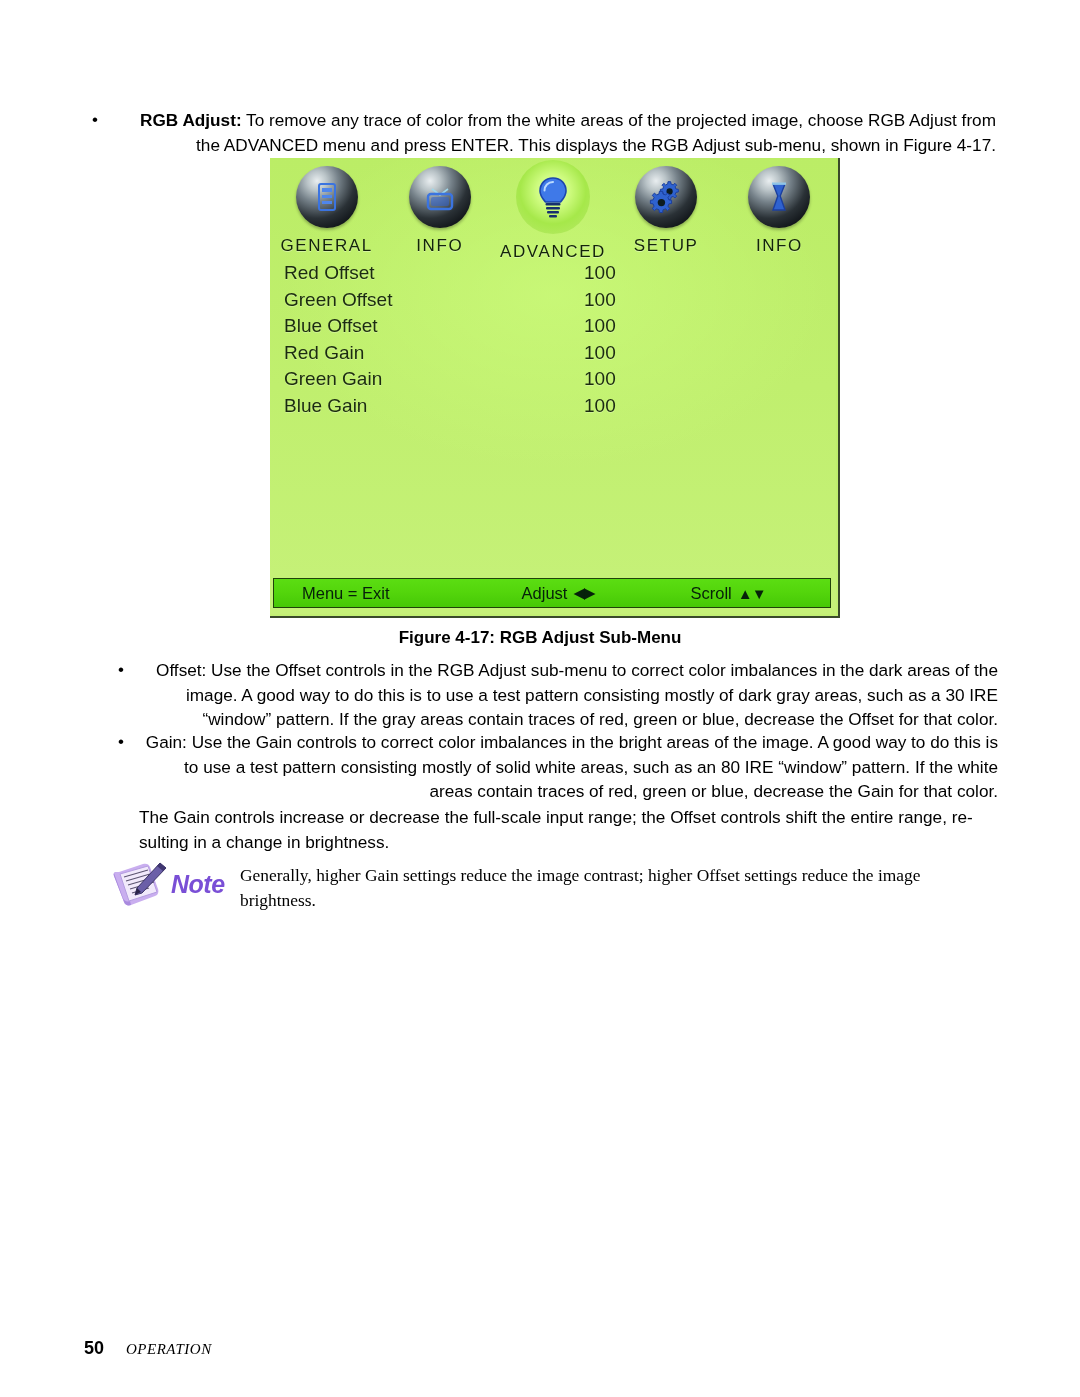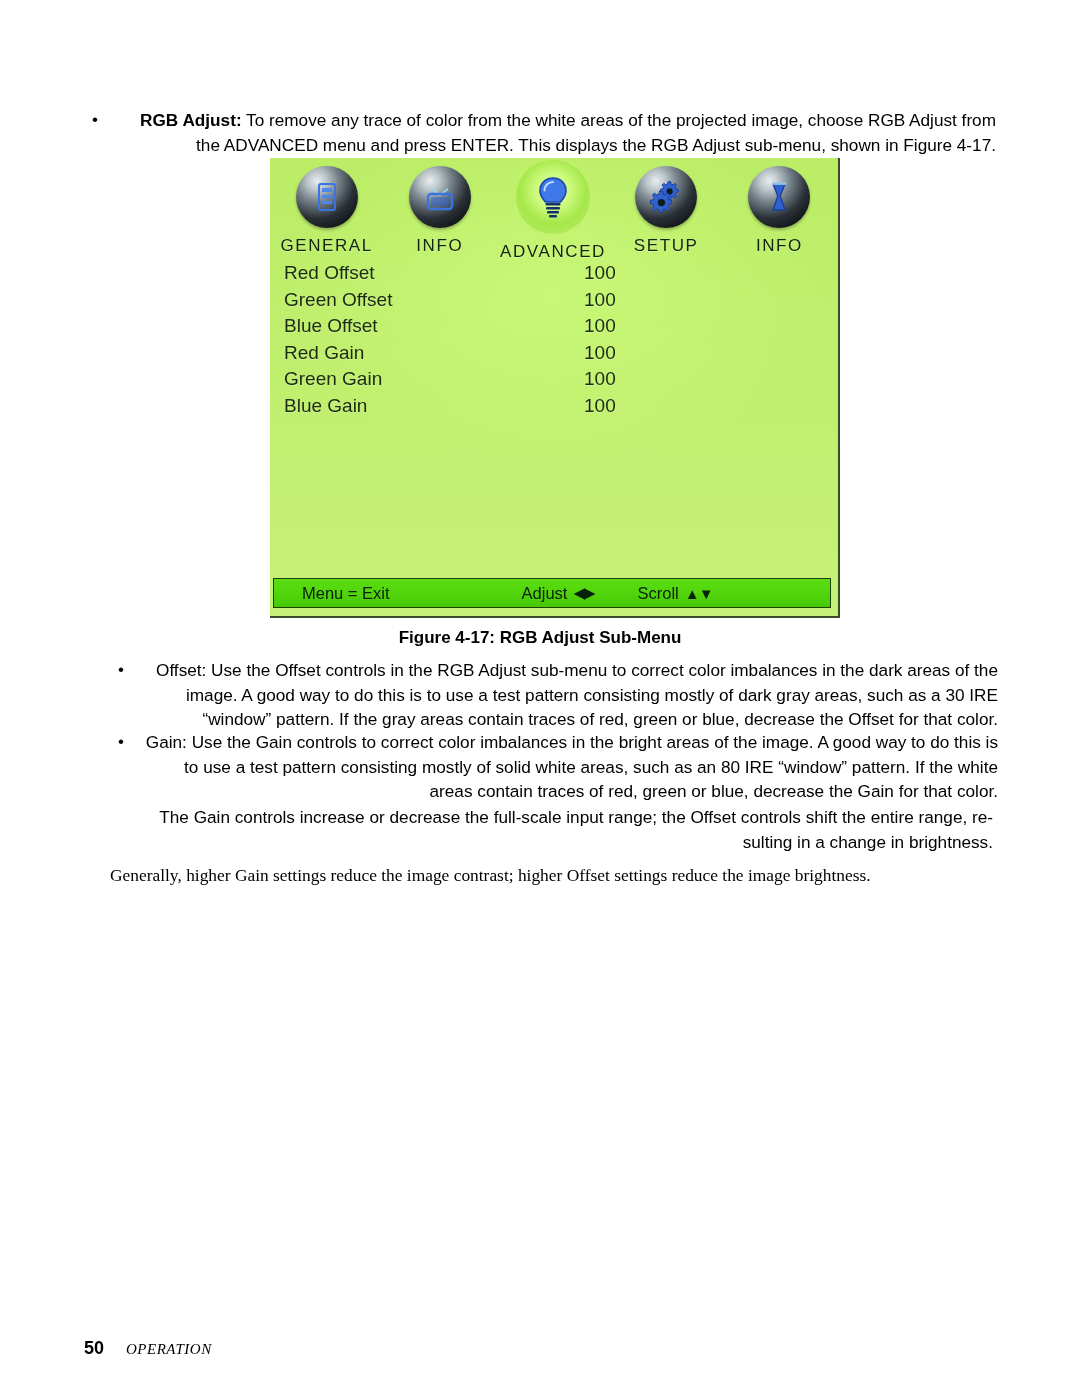--- a/index.html
+++ b/index.html
@@ -152,37 +152,37 @@
     background: linear-gradient(180deg,#5bdd12 0%, #54d60c 45%, #46c806 100%);
     border: 1px solid #20420a;
     box-sizing: border-box;
     display: flex;
     align-items: center;
     font-size: 16.5px;
     color: #06210a;
   }
   .osd-footer .f-exit  { margin-left: 28px; }
   .osd-footer .f-adj   { margin-left: 132px; }
-  .osd-footer .f-scr   { margin-left: 43px; }
+  .osd-footer .f-scr   { margin-left: 96px; }
   .arrows { letter-spacing: -1px; font-size: 15px; }
 
   
   #figure-caption {
     position: absolute;
     left: 0; right: 0;
     top: 628px;
     text-align: center;
     font-size: 17px;
     font-weight: bold;
   }
 
   
   #offset-bullet { left: 110px; top: 658px; width: 888px; }
   #gain-bullet   { left: 110px; top: 730px; width: 888px; }
-  #range-para    { left: 133px; top: 805px; width: 860px; text-align: right; }
+  #range-para    { left: 139px; top: 805px; width: 860px; }
 
   
   #note-block {
     position: absolute;
     left: 110px;
     top: 862px;
     width: 890px;
     display: flex;
     align-items: flex-start;
   }
@@ -360,19 +360,39 @@
 </div>
 
 <div class="bullet-block" id="gain-bullet">
   <div class="bullet-mark">•</div>
   <div class="bullet-text">Gain: Use the Gain controls to correct color imbalances in the bright areas of the image. A good way to do this is to use a test pattern consisting mostly of solid white areas, such as an 80 IRE “window” pattern. If the white areas contain traces of red, green or blue, decrease the Gain for that color.</div>
 </div>
 
 <div class="plain-para" id="range-para">The Gain controls increase or decrease the full-scale input range; the Offset controls shift the entire range, re-sulting in a change in brightness.</div>
 
 <div id="note-block">
+  <div class="note-badge">
+    <div class="note-icon">
+      <svg width="62" height="50" viewBox="0 0 62 50" aria-hidden="true">
+        <path d="M6 10 C4 10 3 12 4 14 L14 40 C15 43 18 44 21 43 L45 34 C48 33 49 30 48 27 L40 5 C39 2 36 1 33 2 L9 10 Z" fill="#c9aeef"></path>
+        <path d="M6 10 C4 10 3 12 4 14 L14 40 C15 43 18 44 21 43 L20 39 C17 40 14 39 13 36 L4 11 Z" fill="#a98ade"></path>
+        <path d="M12 6 L40 -2 L49 24 L21 33 Z" transform="translate(-2,6)" fill="#f1e9fb" stroke="#b49de0" stroke-width="1"></path>
+        <g stroke="#5b5470" stroke-width="1.1">
+          <line x1="14" y1="15" x2="38" y2="8"></line>
+          <line x1="16" y1="19" x2="40" y2="12"></line>
+          <line x1="18" y1="23" x2="42" y2="16"></line>
+          <line x1="20" y1="27" x2="44" y2="20"></line>
+          <line x1="22" y1="31" x2="39" y2="26"></line>
+        </g>
+        <path d="M50 1 L56 6 L32 31 L25 33 L27 26 Z" fill="#6b5fa8" stroke="#3b3366" stroke-width="1"></path>
+        <path d="M50 1 L56 6 L53 9 L47 4 Z" fill="#3f3670"></path>
+        <path d="M25 33 L27 26 L31 30 Z" fill="#2b2448"></path>
+      </svg>
+    </div>
+    <div class="note-word">Note</div>
+  </div>
   <div class="note-text">Generally, higher Gain settings reduce the image contrast; higher Offset settings reduce the image brightness.</div>
 </div>
 
 <div id="page-footer">
   <span class="pnum">50</span>
   <span class="psec">OPERATION</span>
 </div>
 
 </body></html>

